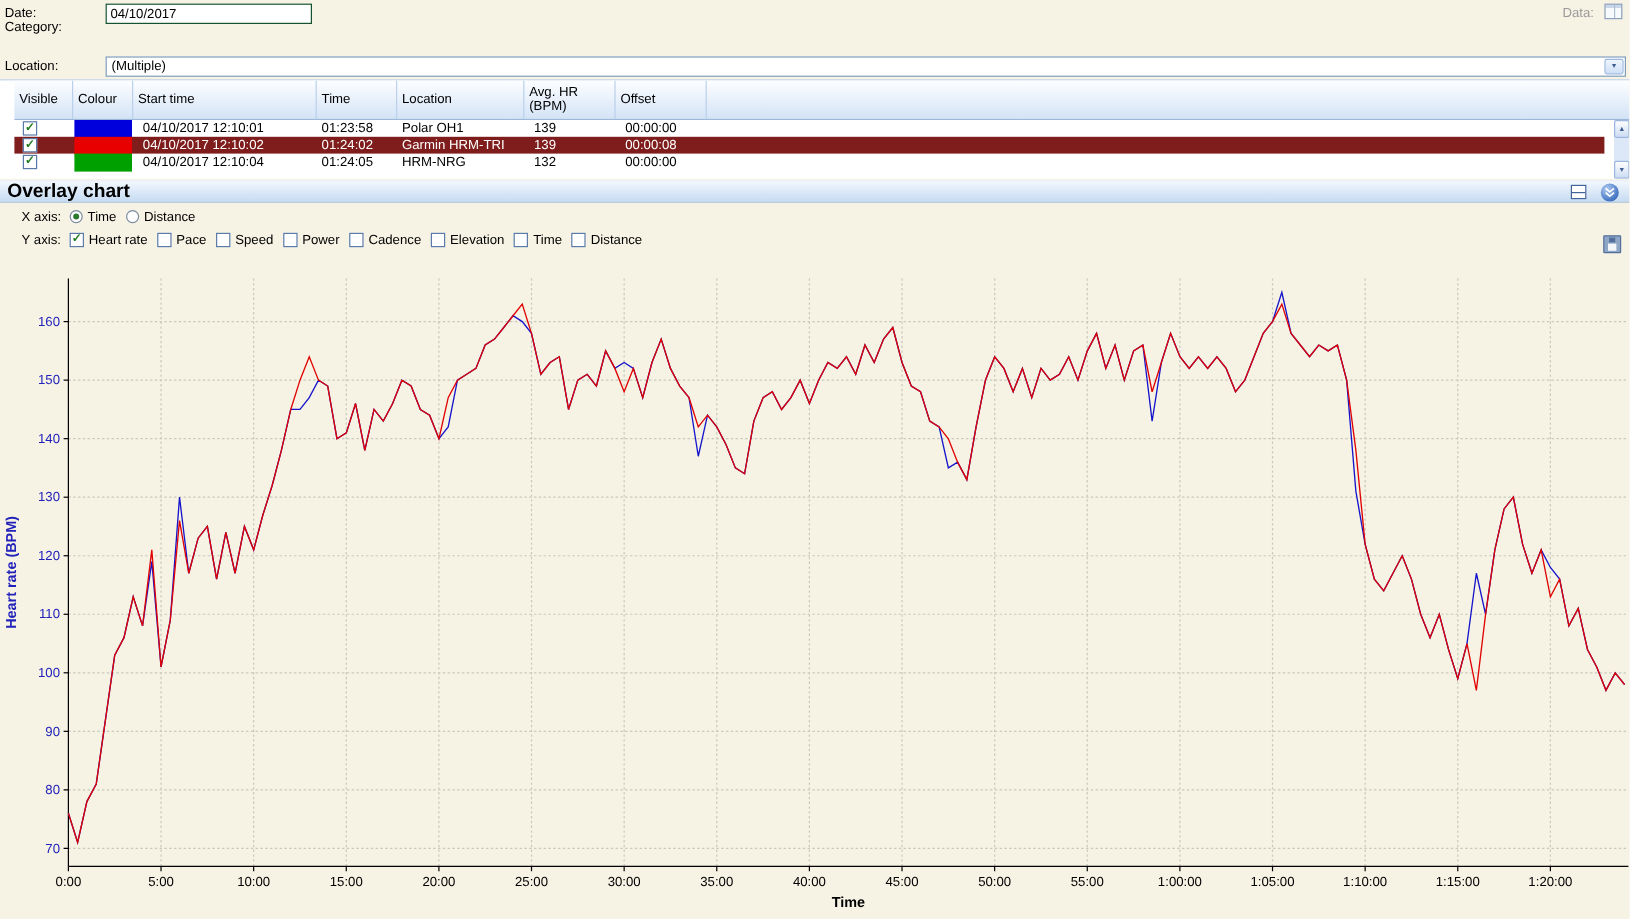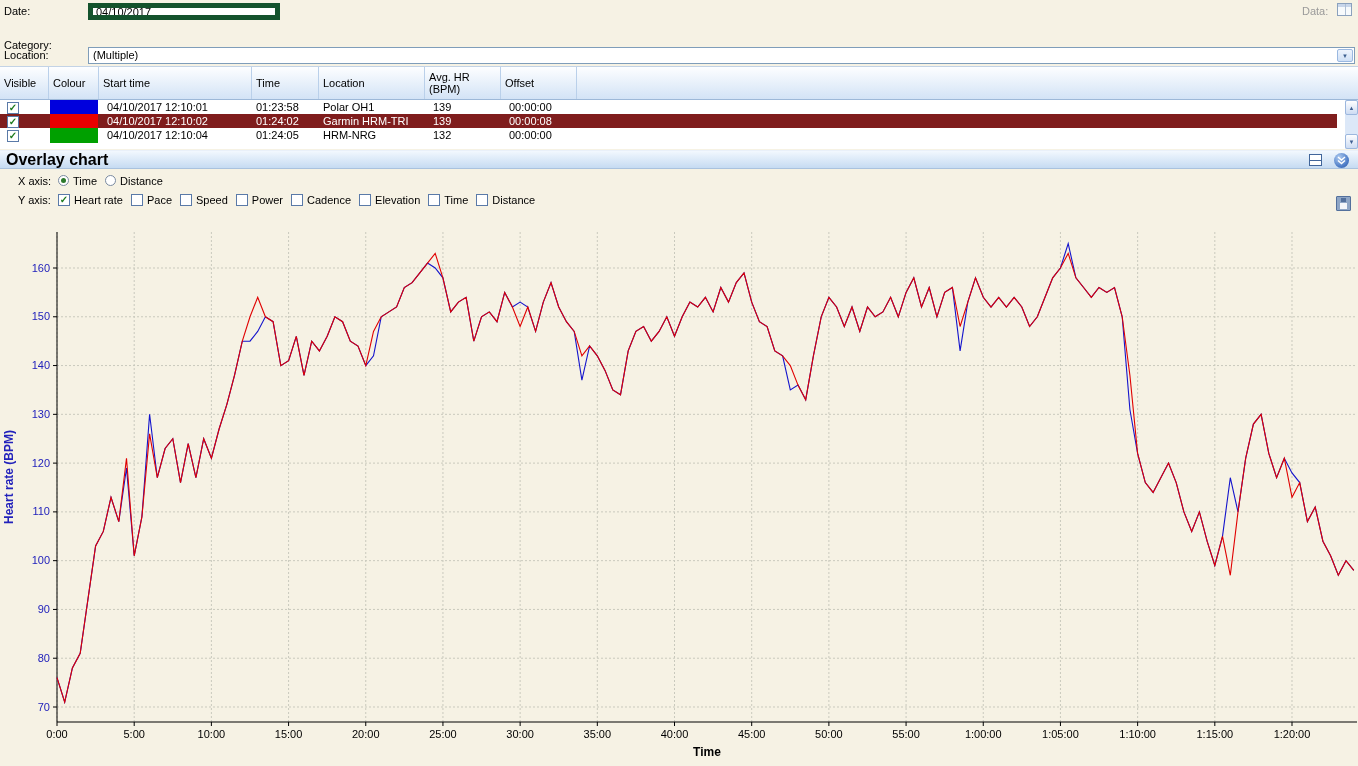--- a/index.html
+++ b/index.html
@@ -5,22 +5,22 @@
   * { box-sizing: border-box; margin: 0; padding: 0; }
   body { margin: 0; background: #fff; }
   .app {
     position: relative; width: 1358px; height: 766px;
     background: #f6f2e4; overflow: hidden;
     font-family: "Liberation Sans", sans-serif; font-size: 11px; color: #000;
   }
   .flabel { position: absolute; left: 4px; line-height: 14px; }
   .flabel.dim { color: #9a9a9a; }
   .textbox {
-    position: absolute; left: 88px; top: 3px; width: 192px; height: 17px;
-    border: 5px solid #14532d; background: #fff; font: 11px "Liberation Sans", sans-serif;
+    position: absolute; left: 88px; top: 3px; width: 172px; height: 17px;
+    border: 1px solid #14532d; background: #fff; font: 11px "Liberation Sans", sans-serif;
     padding: 1px 3px;
   }
   .combo {
     position: absolute; left: 88px; right: 3px; height: 17px;
     border: 1px solid #7f9db9; background: #fff;
   }
   .combo .cval { position: absolute; left: 4px; top: 1px; line-height: 13px; }
   .combo .cbtn {
     position: absolute; right: 1px; top: 1px; bottom: 1px; width: 16px;
     background: linear-gradient(#eef4fd, #cfe0f6); border: 1px solid #9ab8e0; border-radius: 2px;
@@ -32,21 +32,21 @@
     border: 1px solid #8ba1bd;
     background: linear-gradient(to bottom, #c8d6ea 0 3px, #f7fafc 3px);
   }
   .grid-icon::after {
     content: ""; position: absolute; left: 7px; top: 0; bottom: 0; width: 1px; background: #aebfd4;
   }
 
   
   .table {
     position: absolute; left: 0; right: 0; top: 66px; height: 83px;
-    background: #fff; overflow: hidden; border-top: 1px solid #c3d3e6;
+    background: #fff; overflow: hidden; border-top: 1px solid #c3d3e6; padding-left: 12px;
   }
   .thead {
     display: flex; height: 33px;
     background: linear-gradient(#fdfeff, #d3e3f6);
     border-bottom: 1px solid #9db8d8;
   }
   .th {
     display: flex; align-items: center; padding: 2px 4px;
     border-right: 1px solid #bad0ea; line-height: 12px; overflow: hidden;
   }
@@ -134,21 +134,21 @@
 </head>
 <body>
 
 <div class="app">
 
   <span class="flabel" style="top:4px">Date:</span>
   <input class="textbox" value="04/10/2017" style="">
   <span class="flabel dim" style="left:1302px;top:4px">Data:</span>
   <span class="grid-icon"></span>
 
-  <span class="flabel" style="top:38px">Category:</span>
+  <span class="flabel" style="top:16px">Category:</span>
 
   <span class="flabel" style="top:48px">Location:</span>
   <div class="combo" style="top:47px">
     <span class="cval">(Multiple)</span>
     <span class="cbtn">
         <i>▼</i>
       </span>
   </div>
 
   <div class="table">

